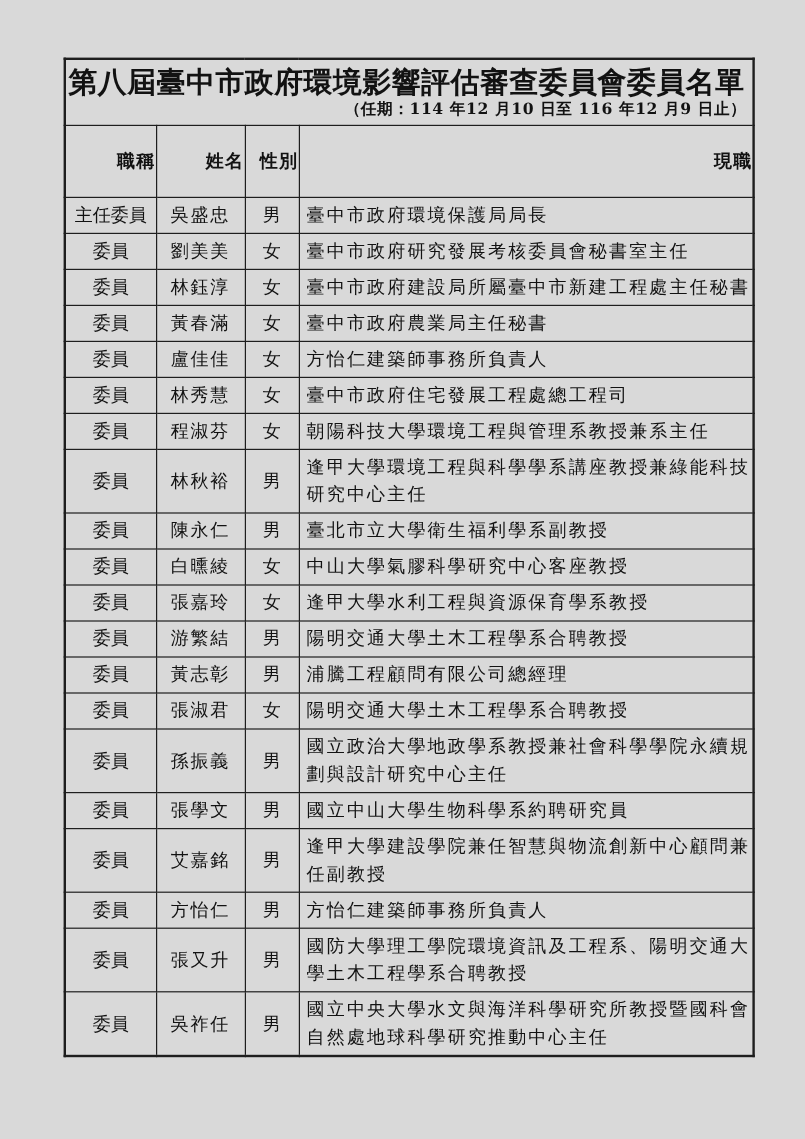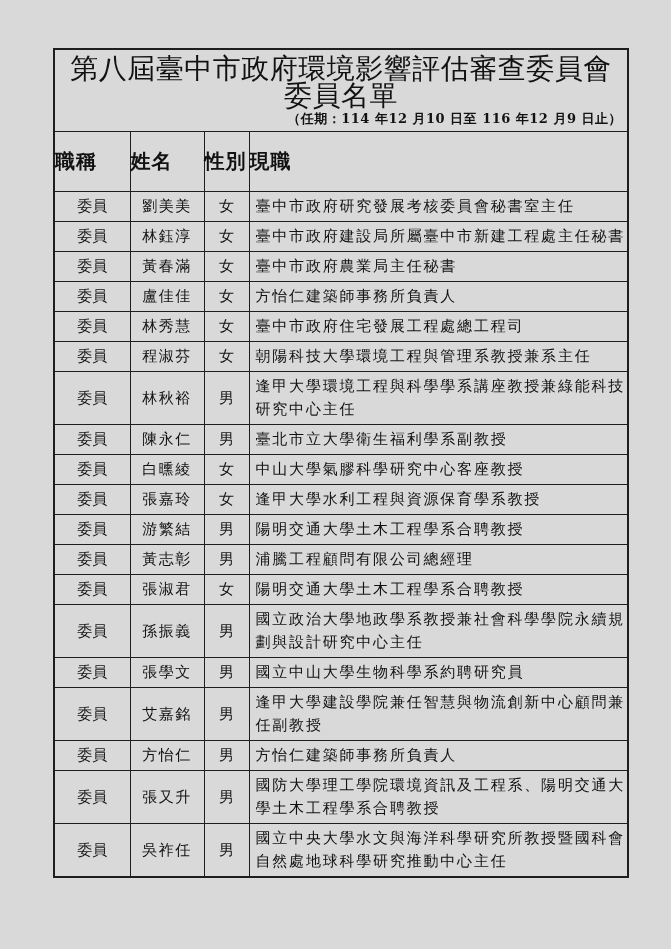--- a/index.html
+++ b/index.html
@@ -14,38 +14,38 @@
     position: absolute;
     left: 53px; top: 48px;
     width: 574px;
     border-collapse: collapse;
     table-layout: fixed;
     border: 2px solid #1e1e1e;
   }
   td, th { border: 1px solid #1e1e1e; background: transparent; }
   .title-cell { padding: 5px 2px 2px 2px; }
   .doc-title {
-    text-align: center;
-    font-size: 28px;
-    font-weight: normal;
+    text-align: left;
+    font-size: 24px;
+    font-weight: bold;
     letter-spacing: 0.5px;
     line-height: 27px;
   }
   .doc-sub {
     text-align: right;
     font-size: 13px;
     letter-spacing: 0.5px;
     line-height: 20px;
     padding-right: 3px;
   }
   th.col-head {
     height: 60px;
-    font-size: 20px;
+    font-size: 15px;
     font-weight: bold;
-    text-align: left;
+    text-align: right;
     letter-spacing: 1px;
     vertical-align: middle;
   }
   td.td {
     font-size: 15px;
     line-height: 23px;
     padding: 3px 0;
     vertical-align: middle;
   }
   td.c0 { text-align: center; white-space: nowrap; letter-spacing: 0; }
@@ -79,20 +79,26 @@
       </tr>
       <tr>
         <th class="col-head">職稱</th>
         <th class="col-head">姓名</th>
         <th class="col-head">性別</th>
         <th class="col-head">現職</th>
       </tr>
     </thead>
     <tbody>
         <tr>
+          <td class="td c0">主任委員</td>
+          <td class="td c1">吳盛忠</td>
+          <td class="td c2">男</td>
+          <td class="td c3">臺中市政府環境保護局局長</td>
+        </tr>
+        <tr>
           <td class="td c0">委員</td>
           <td class="td c1">劉美美</td>
           <td class="td c2">女</td>
           <td class="td c3">臺中市政府研究發展考核委員會秘書室主任</td>
         </tr>
         <tr>
           <td class="td c0">委員</td>
           <td class="td c1">林鈺淳</td>
           <td class="td c2">女</td>
           <td class="td c3">臺中市政府建設局所屬臺中市新建工程處主任秘書</td>

